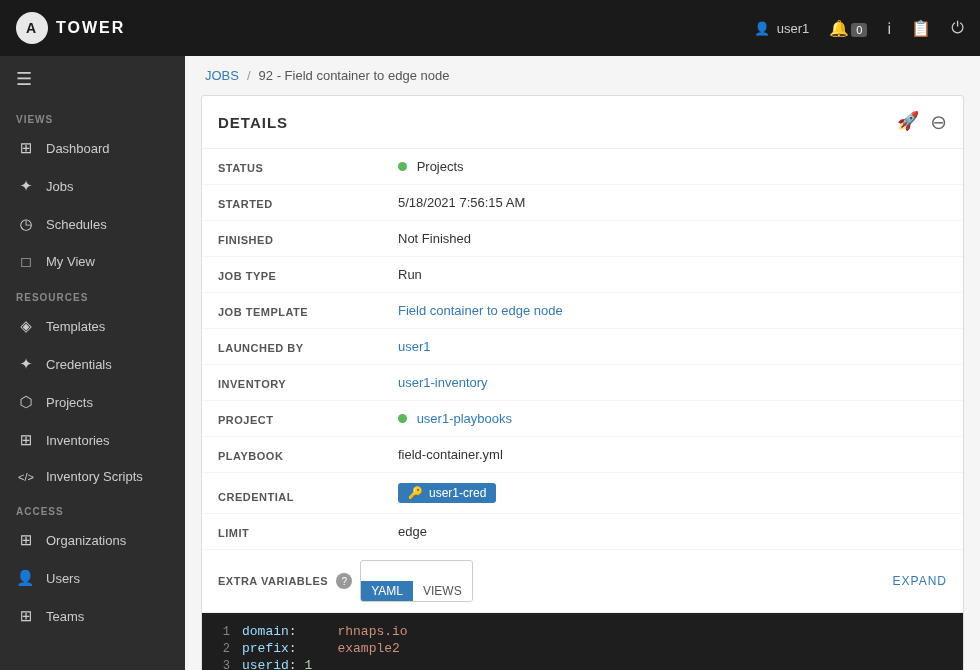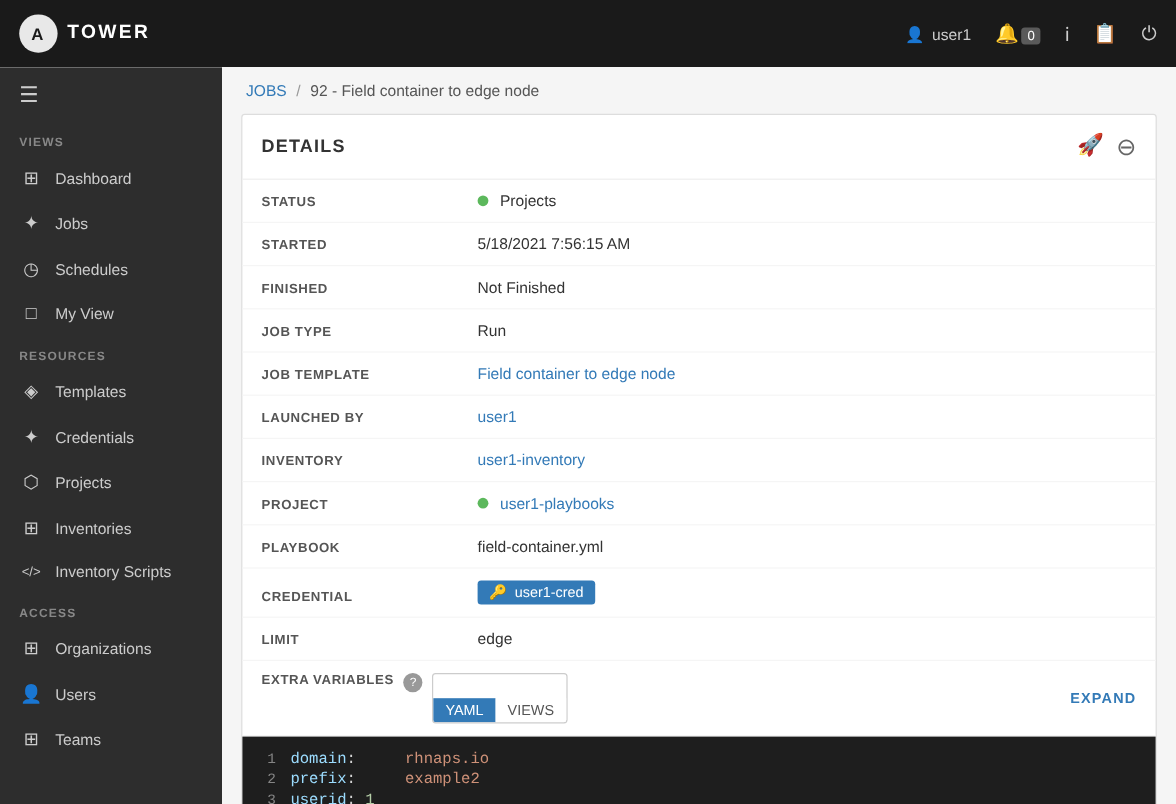--- a/index.html
+++ b/index.html
@@ -190,20 +190,21 @@
     
     .extra-vars-header {
       display: flex;
       align-items: center;
       justify-content: space-between;
       padding: 10px 16px;
       border-bottom: 1px solid #eee;
     }
     .extra-vars-left {
       display: flex;
+      align-items: center;
       gap: 8px;
     }
     .extra-vars-label {
       font-size: 11px;
       font-weight: 700;
       letter-spacing: 0.5px;
       color: #555;
       text-transform: uppercase;
     }
     .help-icon {
@@ -231,21 +232,21 @@
       background: white;
       margin-top: 20px;
     }
     .format-tab.active {
       background: #337ab7;
       color: white;
     }
     .expand-link {
       color: #337ab7;
       font-size: 12px;
-      font-weight: 700;
+      font-weight: 400;
       letter-spacing: 1px;
       cursor: pointer;
       text-transform: uppercase;
     }
 
     
     .code-area {
       background: #1e1e1e;
       padding: 10px 0;
       font-family: 'Courier New', Courier, monospace;

